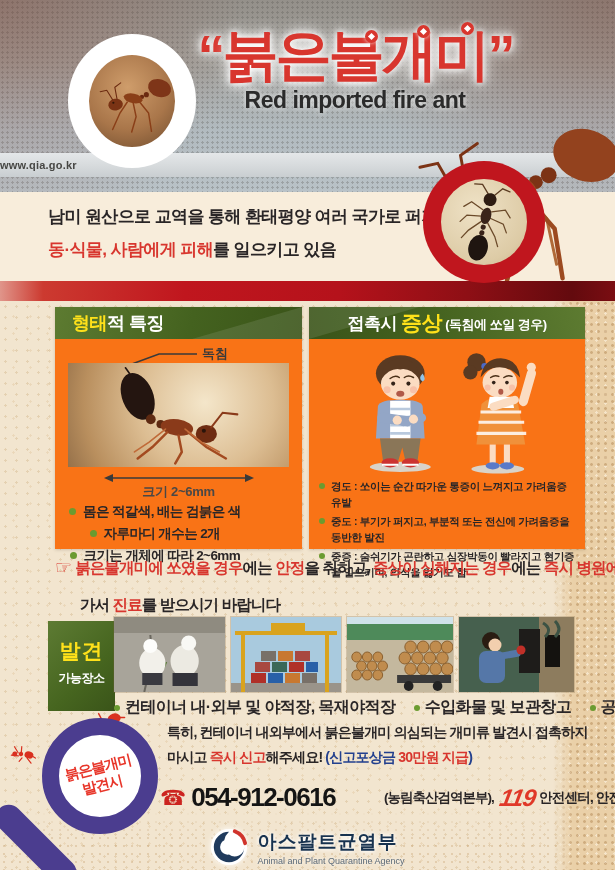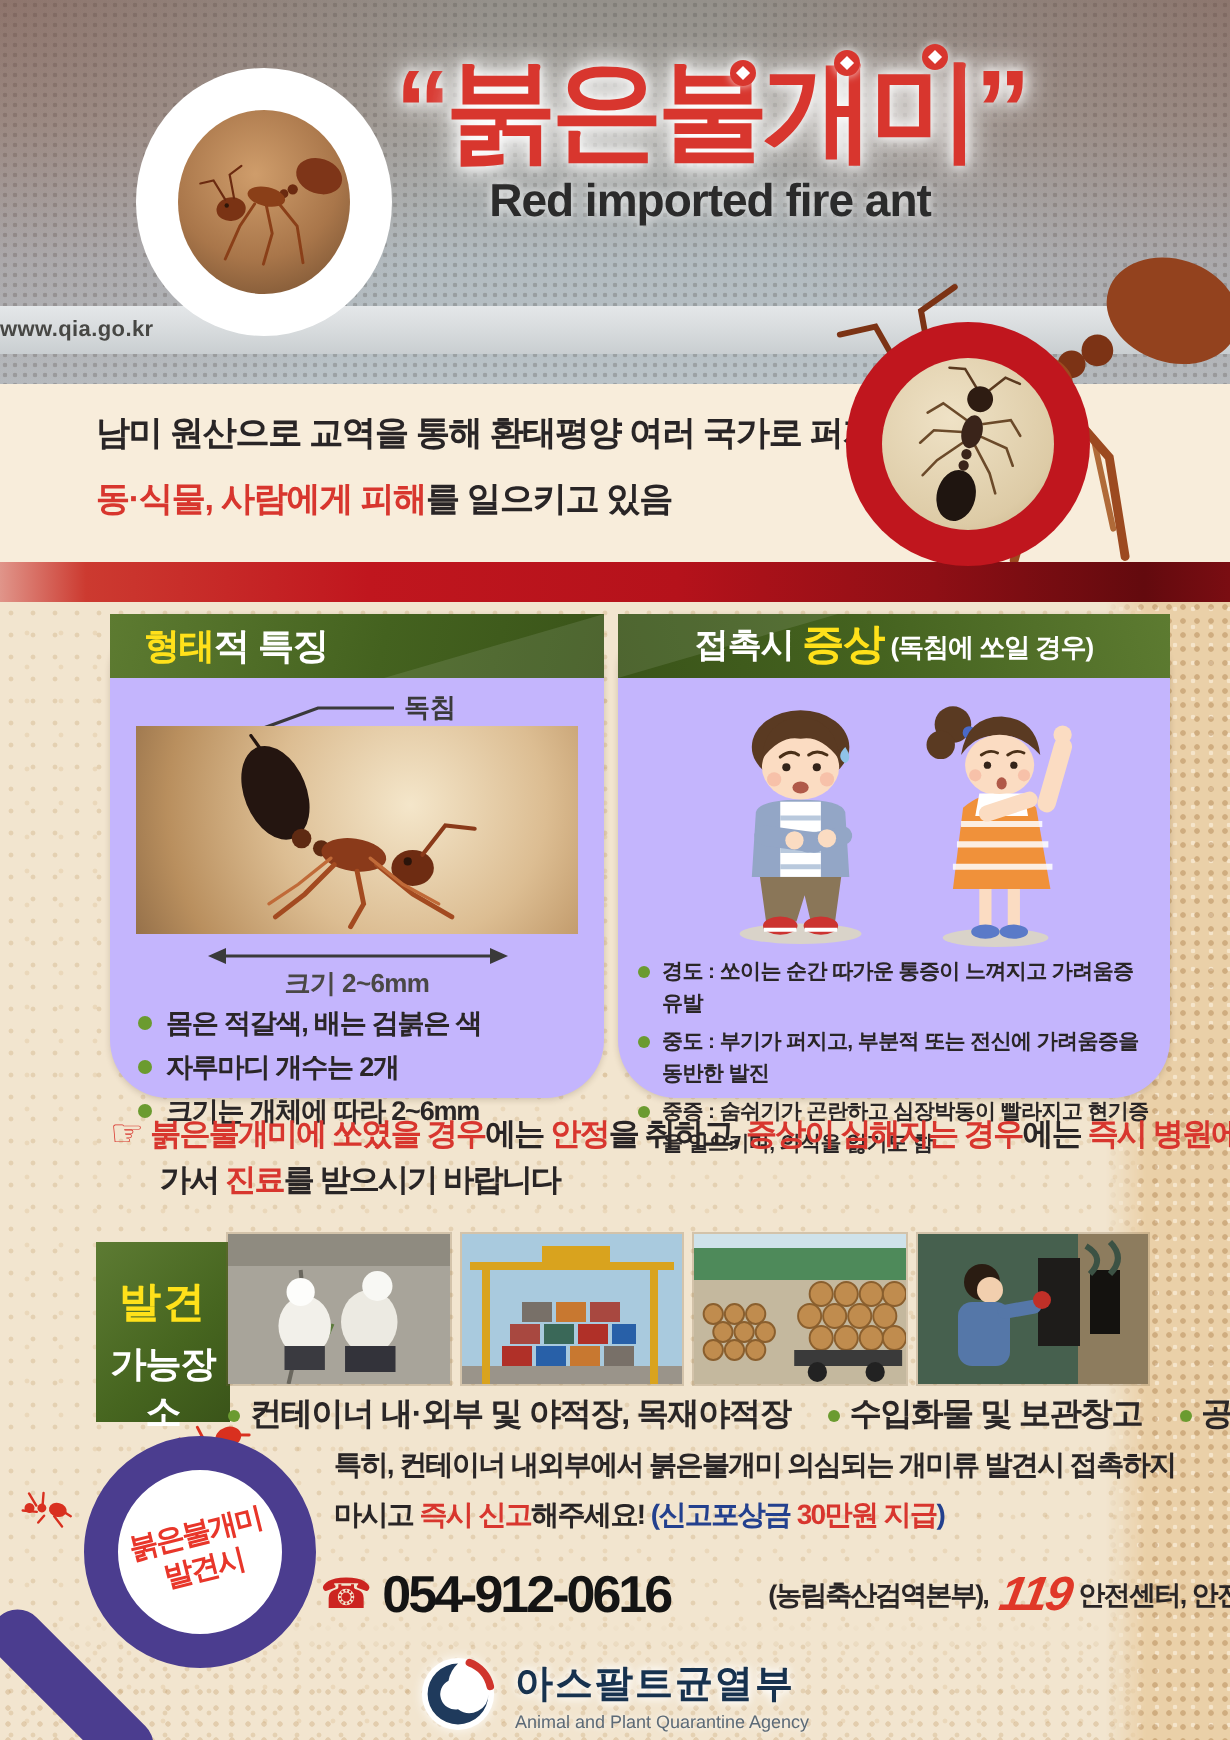--- a/index.html
+++ b/index.html
@@ -85,21 +85,21 @@
     position:absolute;inset:18px;border-radius:50%;overflow:hidden;
     background:radial-gradient(circle at 40% 35%,#efe2c6 0%,#ddcba6 70%,#c9b28a 100%);
   }
   .red-circle-inner svg{position:absolute;left:14px;top:-3px;width:58px;height:96px;transform:rotate(14deg);}
   .red-band{
     position:absolute;left:0;top:281px;width:615px;height:20px;z-index:4;
     background:linear-gradient(90deg,#e0958a 0%,#cc3a30 7%,#c0161e 30%,#b5121b 55%,#8e0f15 76%,#630a0e 93%,#7a0d12 100%);
   }
 
   
-  .card{position:absolute;top:307px;background:#c4b5fd;z-index:3;box-shadow:0 1px 3px rgba(60,40,20,.18);border-radius:29px;}
+  .card{position:absolute;top:307px;background:#f97316;z-index:3;box-shadow:0 1px 3px rgba(60,40,20,.18);}
   .card-left{left:55px;width:247px;height:242px;}
   .card-right{left:309px;width:276px;height:242px;}
   .card-hd{position:absolute;left:0;top:0;right:0;height:32px;line-height:32px;color:#fff;font-weight:bold;overflow:hidden;}
   .hd-left{background:linear-gradient(105deg,#5d7b31 0%,#44621f 55%,#3a5419 100%);padding-left:17px;font-size:18px;letter-spacing:-.5px;}
   .hd-left::after{content:"";position:absolute;right:0;top:0;border-style:solid;border-width:0 0 32px 110px;border-color:transparent transparent rgba(255,255,255,.10) transparent;}
   .hd-right{background:linear-gradient(255deg,#5d7b31 0%,#44621f 55%,#3a5419 100%);text-align:center;font-size:17px;letter-spacing:-.5px;}
   .hd-right::after{content:"";position:absolute;left:0;top:0;border-style:solid;border-width:32px 110px 0 0;border-color:rgba(255,255,255,.10) transparent transparent transparent;}
   .yellow{color:#ffe11a;}
   .hd-big{font-size:21px;vertical-align:-1px;}
   .hd-note{font-size:13px;font-weight:bold;}
@@ -107,41 +107,41 @@
   .sting-arrow{position:absolute;left:52px;top:40px;width:95px;height:28px;}
   .ant-photo{
     position:absolute;left:13px;top:56px;width:221px;height:104px;overflow:hidden;
     background:radial-gradient(circle at 62% 38%,#f4e6ca 0%,#dcbd92 45%,#b98f5e 80%,#96714a 100%);
   }
   .ant-photo svg{position:absolute;left:18px;top:4px;width:190px;height:98px;}
   .size-arrow{position:absolute;left:48px;top:166px;width:152px;height:10px;}
   .size-cap{position:absolute;left:0;top:176px;width:247px;text-align:center;font-size:13px;font-weight:bold;color:#4a4846;letter-spacing:-.3px;}
   .blist{list-style:none;margin:0;padding:0;position:absolute;}
   .bl-left{left:14px;top:197px;}
-  .bl-left li{font-size:13.5px;font-weight:bold;color:#2a2627;line-height:15px;margin-bottom:7px;letter-spacing:-.6px;white-space:nowrap;}
+  .bl-left li{font-size:13.5px;font-weight:bold;color:#2a2627;line-height:15px;margin-bottom:7px;letter-spacing:-.6px;white-space:nowrap;text-align:center;}
   .dot{display:inline-block;width:7px;height:7px;border-radius:50%;background:#6b9b30;margin-right:7px;vertical-align:1px;}
   .kids-art{position:absolute;left:28px;top:38px;width:220px;height:130px;}
   .bl-right{left:10px;top:172px;width:260px;}
   .bl-right li{position:relative;font-size:10.5px;font-weight:bold;color:#2a2627;line-height:15.5px;margin-bottom:4px;padding-left:12px;letter-spacing:-.3px;}
   .bl-right .dot{position:absolute;left:0;top:4px;width:6px;height:6px;margin:0;}
 
   
   .advice{position:absolute;left:0;top:556px;width:509px;z-index:3;}
   .advice p{margin:0;font-size:15.5px;font-weight:bold;color:#292526;letter-spacing:-.9px;white-space:nowrap;}
   .advice .l1{padding-left:55px;}
-  .advice .l2{padding-left:80px;margin-top:1px;}
+  .advice .l2{padding-left:80px;margin-top:16px;}
   .hand{color:#d8342b;font-size:19px;vertical-align:-1px;margin-right:4px;}
 
   
   .disc-label{
     position:absolute;left:48px;top:621px;width:67px;height:90px;z-index:3;text-align:center;
     background:linear-gradient(135deg,#5d7b33 0%,#46651f 60%,#3a5419 100%);
   }
   .disc-top{margin-top:16px;font-size:21px;font-weight:bold;color:#ffe11a;letter-spacing:1px;}
-  .disc-bottom{margin-top:5px;font-size:18px;font-weight:bold;color:#fff;letter-spacing:-.5px;}
+  .disc-bottom{margin-top:5px;font-size:12px;font-weight:bold;color:#fff;letter-spacing:-.5px;}
   .photo{position:absolute;top:617px;height:75px;z-index:3;overflow:hidden;box-shadow:0 0 0 1px rgba(120,95,60,.25);}
   .photo svg{width:100%;height:100%;display:block;}
   .p1{left:114px;width:111px;} .p2{left:231px;width:110px;} .p3{left:347px;width:106px;} .p4{left:459px;width:115px;}
   .disc-caps{position:absolute;left:114px;top:697px;width:486px;z-index:3;white-space:nowrap;}
   .cap{font-size:16px;font-weight:bold;color:#2a2627;letter-spacing:-.6px;margin-right:14px;}
   .cap .dot{width:6px;height:6px;margin-right:5px;}
 
   
   .mag-handle{position:absolute;left:-16px;top:832px;width:104px;height:27px;border-radius:14px;background:#4b3d8f;transform:rotate(45deg);z-index:4;}
   .mag{position:absolute;left:42px;top:718px;width:82px;height:82px;border-radius:50%;background:#fff;border:17px solid #4b3d8f;z-index:5;}

